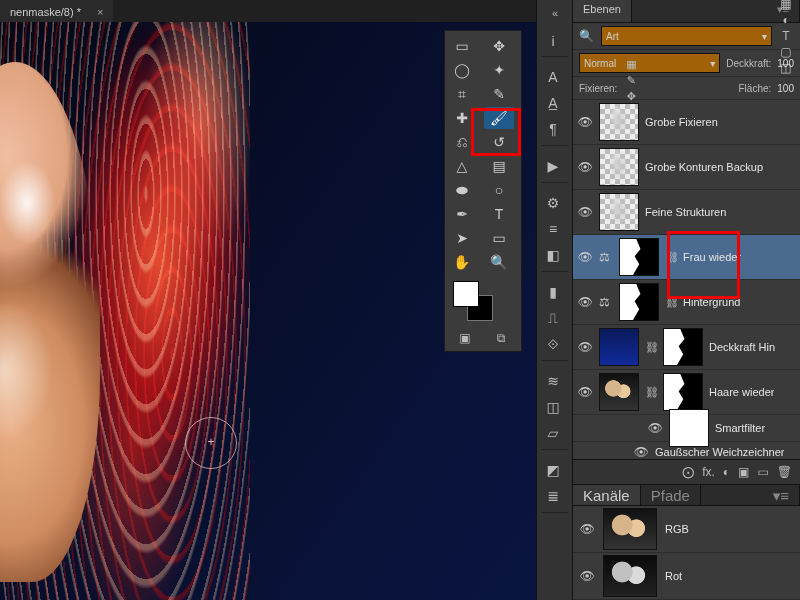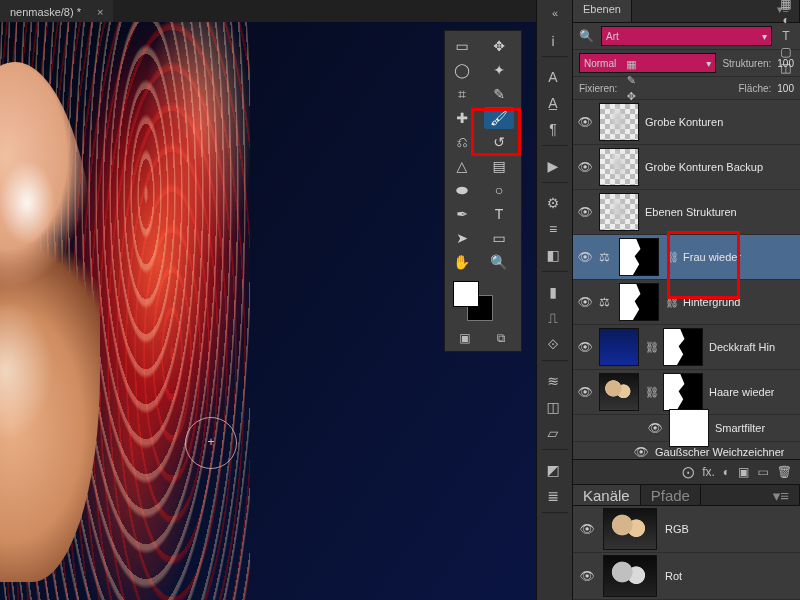--- a/index.html
+++ b/index.html
@@ -47,21 +47,21 @@
 .strip .s{width:22px;height:20px;display:flex;align-items:center;justify-content:center;color:#bbb;font-size:14px;cursor:pointer}
 .strip .top{font-size:11px;height:14px}
 
 
 .panel{position:absolute;left:572px;top:0;right:0;bottom:0;background:#3a3a3a;border-left:1px solid #111;display:flex;flex-direction:column}
 .ptabs{display:flex;height:22px;background:#2b2b2b;border-bottom:1px solid #111}
 .ptab{padding:3px 10px;font-size:11px;color:#ccc;background:#3a3a3a;border-right:1px solid #111;cursor:pointer}
 .ptab.off{background:#2b2b2b;color:#888}
 .prow{display:flex;align-items:center;height:26px;padding:0 6px;gap:6px;border-bottom:1px solid #2b2b2b}
 .mini{width:16px;height:16px;display:flex;align-items:center;justify-content:center;color:#bbb;font-size:12px;cursor:pointer}
-.blend{flex:1;height:18px;background:#be185d;border:1px solid #111;color:#ccc;font-size:10px;padding:0 4px;display:flex;align-items:center;justify-content:space-between}
+.blend{flex:1;height:18px;background:#a16207;border:1px solid #111;color:#ccc;font-size:10px;padding:0 4px;display:flex;align-items:center;justify-content:space-between}
 .lbl{font-size:10px;color:#bbb}
 .val{font-size:10px;color:#ddd}
 .lock-row{height:22px}
 .lock-row .mini{font-size:11px}
 
 .layers{flex:1;overflow:hidden}
 .layer{display:flex;align-items:center;height:44px;padding:0 4px;gap:6px;border-bottom:1px solid #2c2c2c;position:relative}
 .layer.sel{background:#4a6a8f}
 .layer.smart{height:26px;padding-left:74px}
 .layer.fx{height:20px;padding-left:60px;font-size:10px;color:#ccc}
@@ -197,51 +197,51 @@
         <span class="mini">T</span>
         <span class="mini">▢</span>
         <span class="mini">◫</span>
       </span>
   </div>
   <div class="prow">
     <div class="blend">
         <span>Normal</span>
         <span>▾</span>
       </div>
-    <span class="lbl">Strukturen:</span>
+    <span class="lbl">Deckkraft:</span>
     <span class="val">100</span>
   </div>
   <div class="prow lock-row">
     <span class="lbl">Fixieren:</span>
     <span id="lock-icons">
         <span class="mini">▦</span>
         <span class="mini">✎</span>
         <span class="mini">✥</span>
         <span class="mini">🔒</span>
       </span>
     <span style="flex:1"></span>
     <span class="lbl">Fläche:</span>
     <span class="val">100</span>
   </div>
 
   <div class="layers" id="layers">
       <div class="layer">
         <span class="eye2">👁</span>
         <div class="thumb checker"></div>
-        <span class="lname">Grobe Konturen</span>
+        <span class="lname">Grobe Fixieren</span>
       </div>
       <div class="layer">
         <span class="eye2">👁</span>
         <div class="thumb checker"></div>
         <span class="lname">Grobe Konturen Backup</span>
       </div>
       <div class="layer">
         <span class="eye2">👁</span>
         <div class="thumb checker"></div>
-        <span class="lname">Ebenen Strukturen</span>
+        <span class="lname">Feine Strukturen</span>
       </div>
       <div class="layer sel">
         <span class="eye2">👁</span>
         <span class="scale">⚖</span>
         <div class="thumb mask"></div>
         <span class="link">⛓</span>
         <span class="lname">Frau wieder</span>
       </div>
       <div class="layer">
         <span class="eye2">👁</span>

